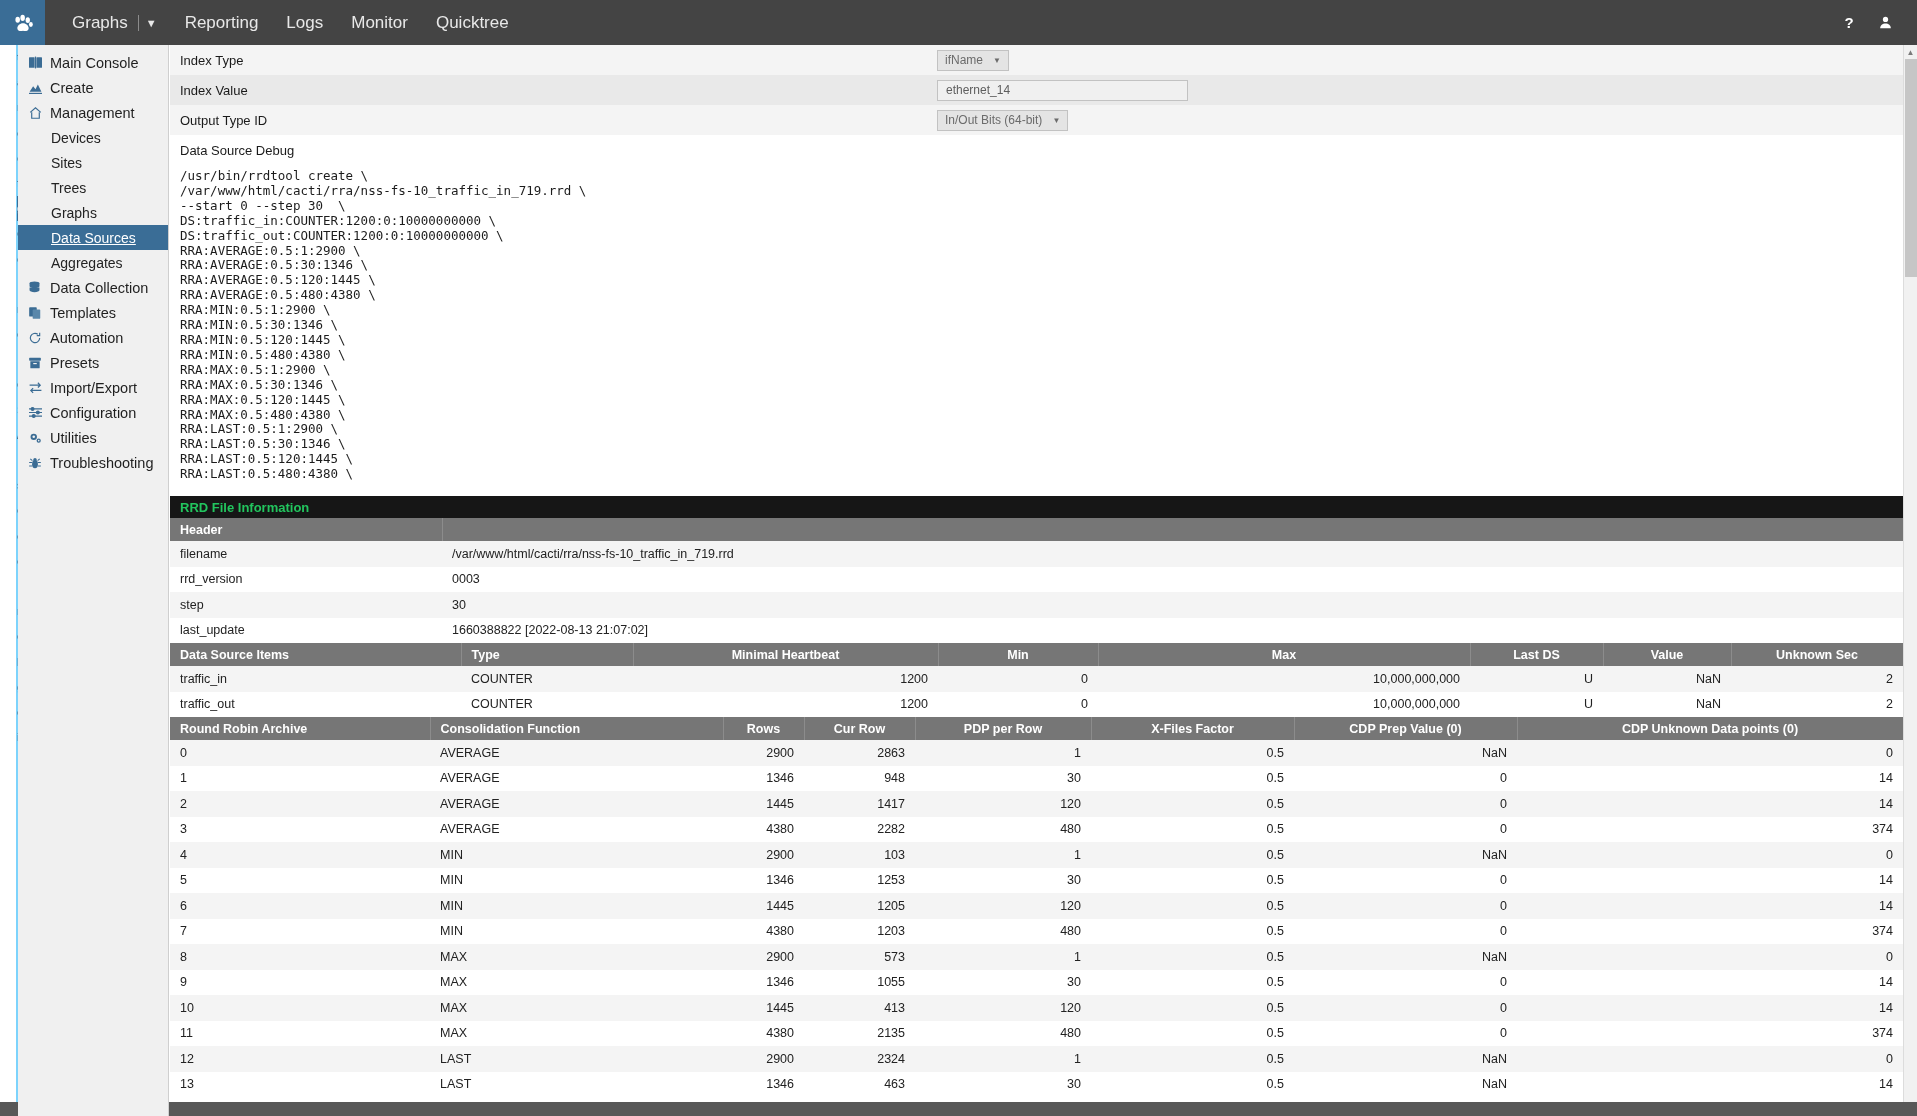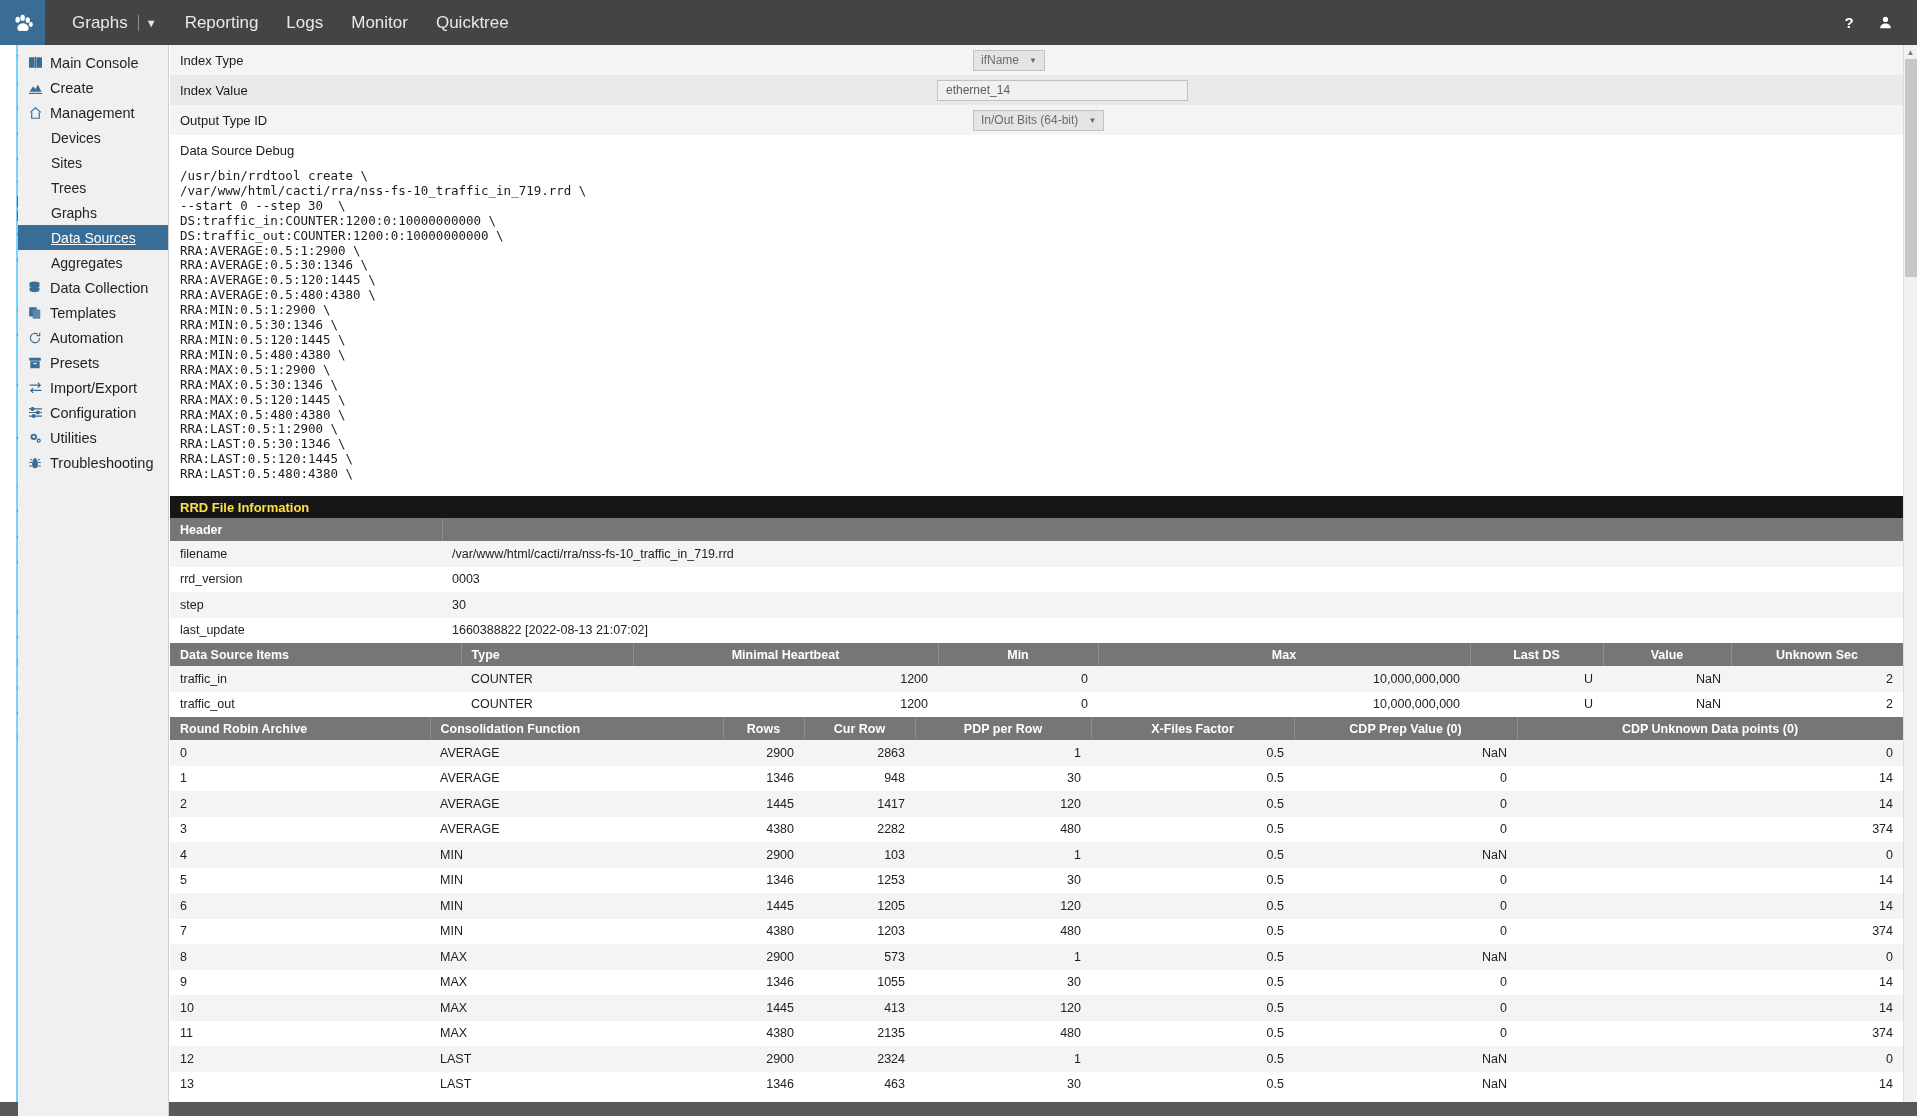--- a/index.html
+++ b/index.html
@@ -76,40 +76,40 @@
   
   .frow {
     display: flex; align-items: center; height: 30px; padding-left: 10px;
   }
   .frow.odd { background: #f4f4f4; }
   .frow.even { background: #e9e9e9; }
   .frow-label { width: 757px; font-size: 13px; color: #1a1a1a; }
   .pseudo-select {
     background: #e4e4e4; border: 1px solid #c2c2c2; height: 21px;
     display: inline-flex; align-items: center; padding: 0 7px;
-    font-size: 12px; color: #6b6b6b; cursor: pointer; min-width: 68px; margin-left: 36px;
+    font-size: 12px; color: #6b6b6b; cursor: pointer; min-width: 68px;
   }
   .pseudo-select .car { margin-left: 10px; font-size: 8px; }
   .pseudo-input {
     background: #f0f0f0; border: 1px solid #c2c2c2; height: 21px;
     display: inline-flex; align-items: center; padding: 0 8px;
     font-size: 12px; color: #5e5e5e; width: 251px; cursor: text;
   }
 
   
   .debug-wrap { background: #ffffff; padding: 8px 0 14px 10px; }
   .debug-title { font-size: 13px; color: #1a1a1a; margin-bottom: 11px; }
   .debug-pre {
     font-family: "DejaVu Sans Mono", monospace; font-size: 12.5px;
     color: #1c1c1c; line-height: 14.9px; white-space: pre; margin: 0;
   }
 
   
   .sec-bar {
-    background: #161616; color: #fde047; font-size: 13px; font-weight: bold;
+    background: #161616; color: #22c55e; font-size: 13px; font-weight: bold;
     height: 22px; display: flex; align-items: center; padding-left: 10px;
   }
 
   
   table.t { width: 1733px; border-collapse: collapse; table-layout: fixed; }
   table.t th {
     background: #767676; color: #ffffff; font-size: 12.5px; font-weight: bold;
     height: 23px; padding: 0 10px; text-align: left; white-space: nowrap;
     border-right: 1px solid #8c8c8c;
   }

